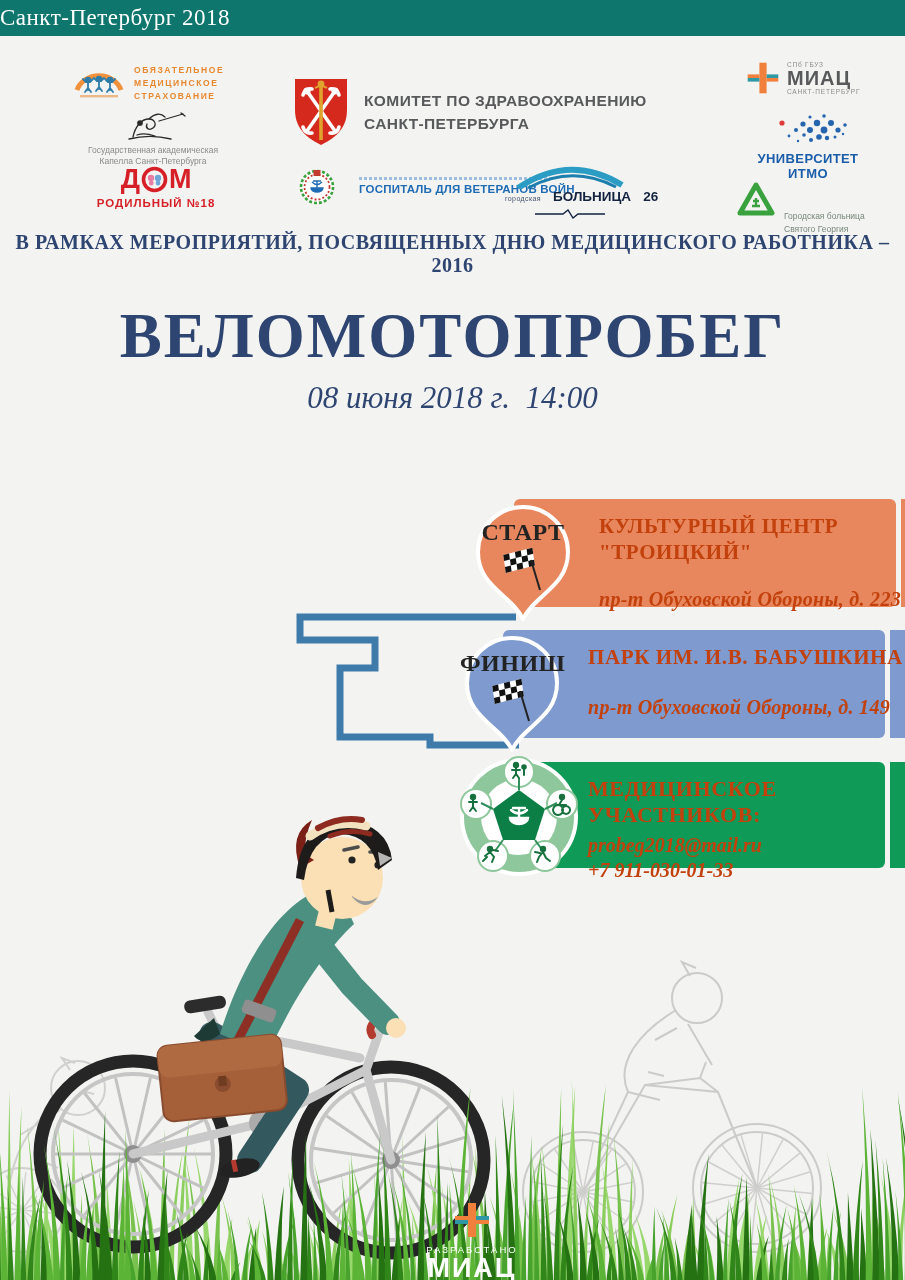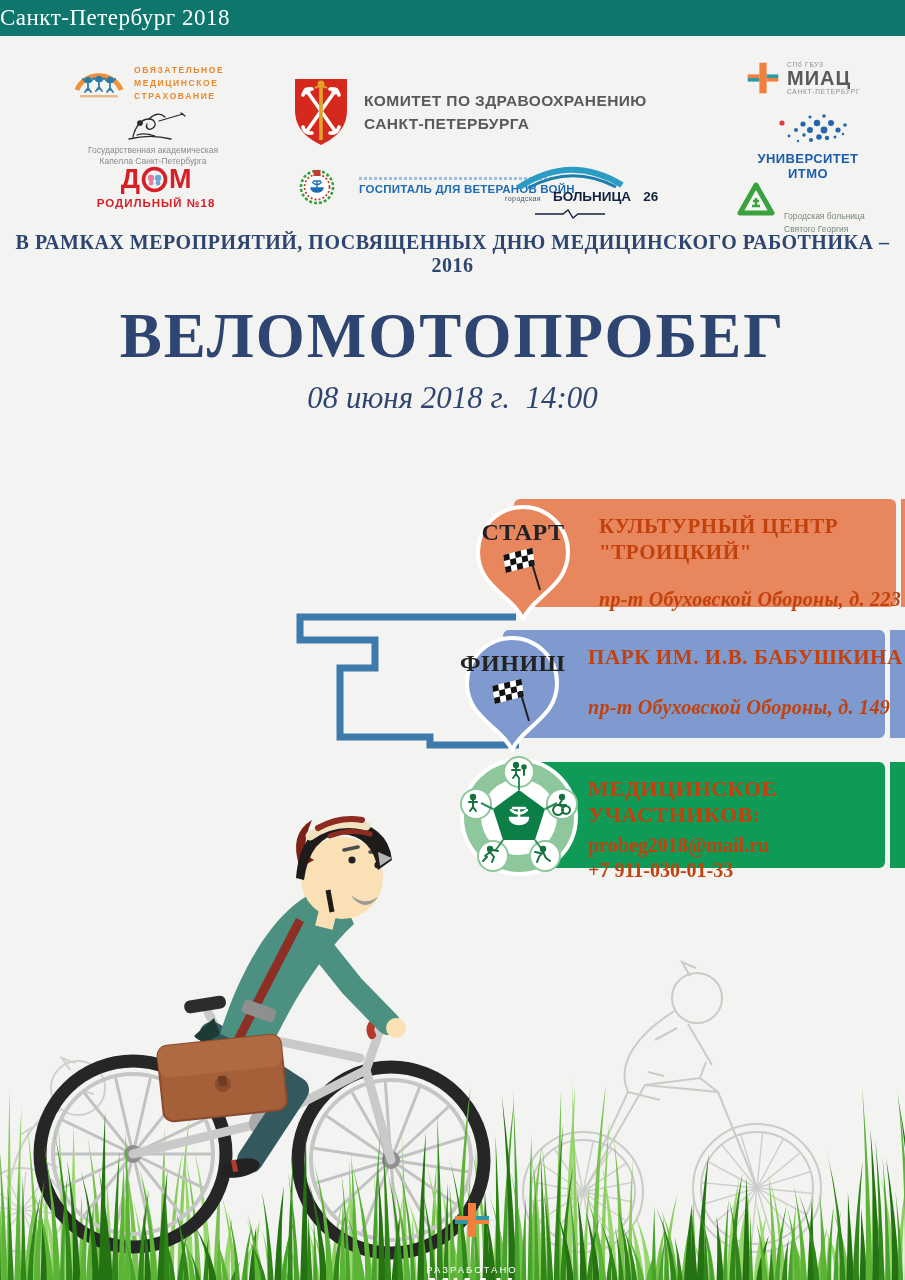--- a/index.html
+++ b/index.html
@@ -53,28 +53,28 @@
   .pin-svg{position:absolute;left:460px;top:4px;}
   .pin-content{position:absolute;left:460px;top:20px;width:104px;text-align:center;}
   .pin-label{display:block;color:#232323;font-size:24px;font-weight:bold;letter-spacing:.5px;}
   .banner-text{position:absolute;left:588px;top:14px;color:#c2410c;}
   .banner-title{font-size:21px;font-weight:bold;letter-spacing:.6px;line-height:1.25;}
   .banner-title span{display:block;}
   .banner-address{font-size:20px;font-weight:bold;font-style:italic;margin-top:22px;letter-spacing:.3px;}
   .banner-finish .banner-address{margin-top:26px;}
   .reg-lines{font-size:22px;font-weight:bold;letter-spacing:.6px;line-height:1.2;}
   .reg-lines span{display:block;}
-  .reg-contact{font-size:20px;font-weight:bold;line-height:1.25;margin-top:4px;}
+  .reg-contact{font-size:20px;font-weight:bold;font-style:italic;line-height:1.25;margin-top:4px;}
   .ball-svg{position:absolute;left:458px;top:-6px;}
   
   .scene{left:0;top:740px;}
   
   .footer-miac{left:402px;top:1200px;width:140px;text-align:center;color:#fff;
                font-family:"Liberation Sans",sans-serif;z-index:5;}
-  .footer-small{font-size:9.5px;letter-spacing:2px;margin-top:20px;}
+  .footer-small{font-size:9.5px;letter-spacing:2px;margin-top:0;}
   .footer-name{font-size:27px;font-weight:bold;letter-spacing:2px;line-height:1;}
 </style>
 </head>
 <body>
 
 <div class="poster">
 
   <header class="abs top-banner">
     <span>Санкт-Петербург 2018</span>
   </header>

